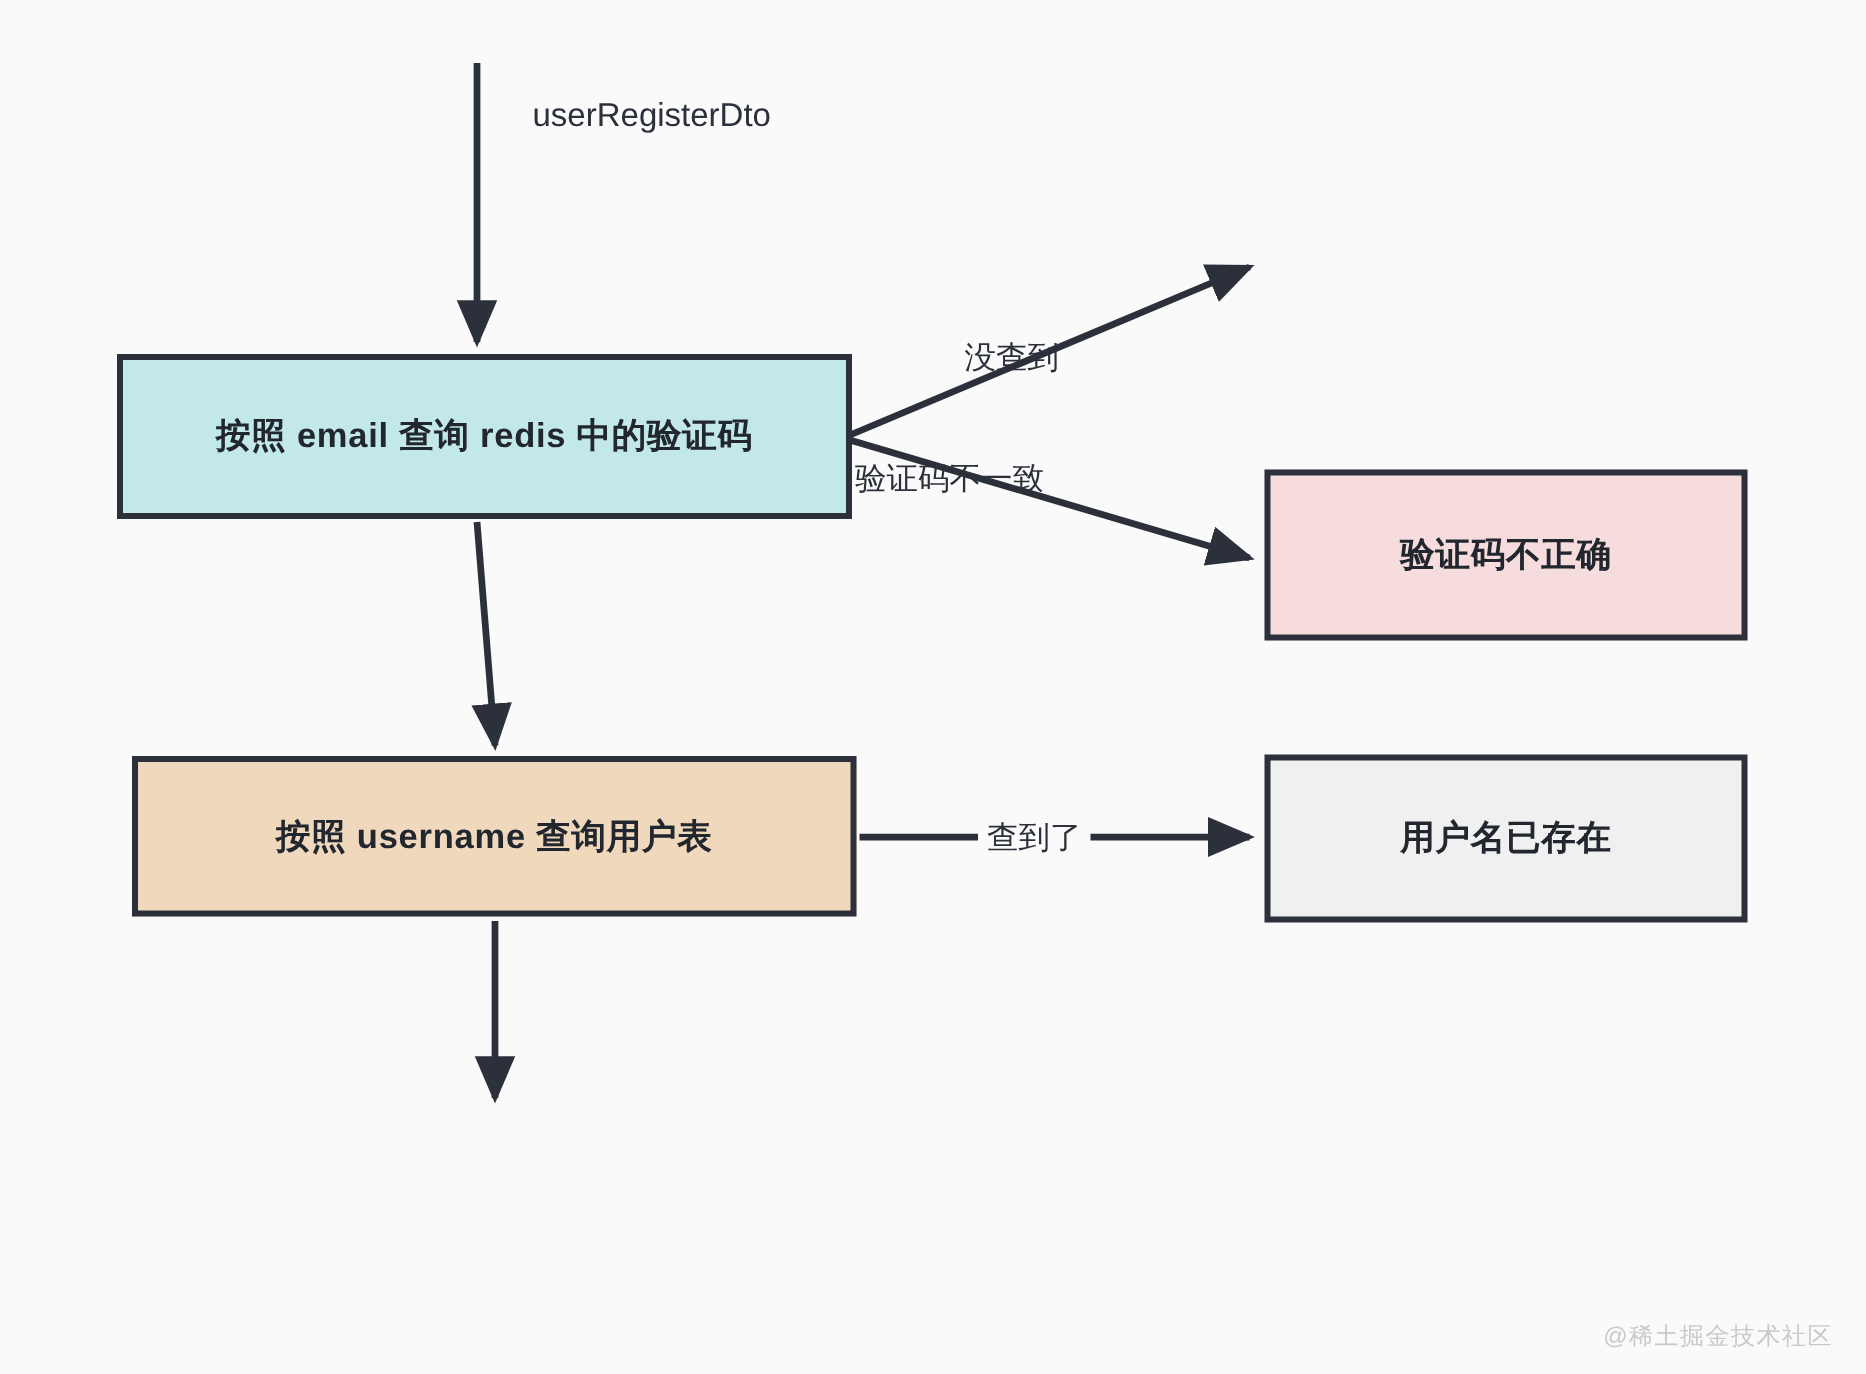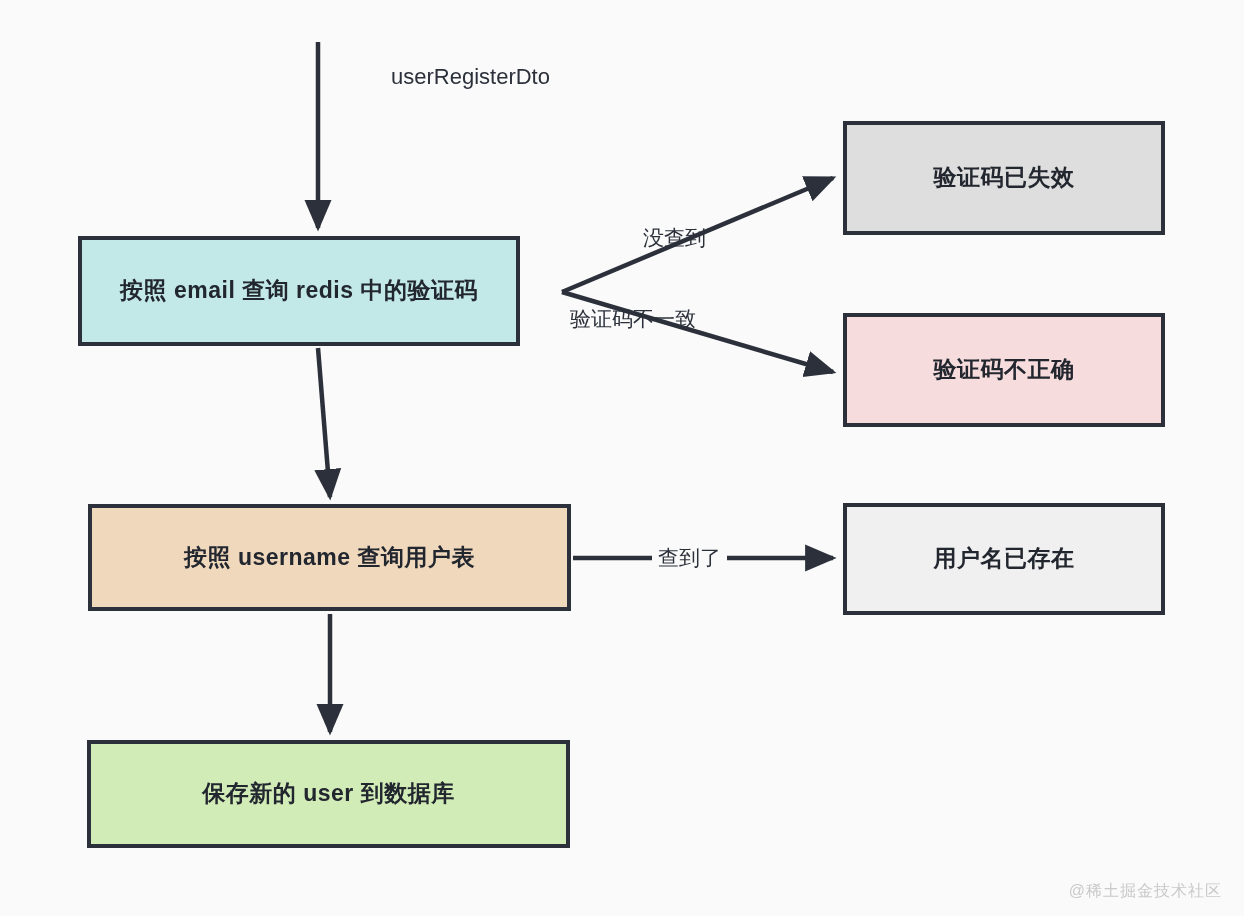--- a/index.html
+++ b/index.html
@@ -29,21 +29,21 @@
 
   .edge-label{
     position:absolute;
     color:#2b303a;
     font-size:21px;
     font-weight:400;
     white-space:nowrap;
     z-index:4;
     background:transparent;
   }
-  .edge-label.plain{font-size:22px;margin-left:36px;}
+  .edge-label.plain{font-size:22px;}
 
   .watermark{
     position:absolute;
     right:22px;bottom:14px;
     color:#c9c9c9;
     font-size:16px;
     letter-spacing:1px;
     z-index:5;
   }
 </style>
@@ -77,43 +77,37 @@
 
     <g>
       <path d="M573,558 L833,558" stroke="#2b303a" stroke-width="4.5" fill="none" marker-end="url(#arrowhead)"></path>
     </g>
 
     <g>
       <path d="M330,614 L330,732" stroke="#2b303a" stroke-width="4.5" fill="none" marker-end="url(#arrowhead)"></path>
     </g>
   </svg>
 
-  <div class="node" style="left:78px;top:236px;width:442px;height:110px;background:#c2e8e8;">
+  <div class="node" style="left:78px;top:236px;width:490px;height:110px;background:#c2e8e8;">
     <span class="node-inner">按照 email 查询 redis 中的验证码</span>
   </div>
 
-  <div class="node" style="left:843px;top:121px;width:322px;height:114px;background:#dedede;">
-    <span class="node-inner">验证码已失效</span>
-  </div>
 
   <div class="node" style="left:843px;top:313px;width:322px;height:114px;background:#f6dcdc;">
     <span class="node-inner">验证码不正确</span>
   </div>
 
   <div class="node" style="left:88px;top:504px;width:483px;height:107px;background:#f0d8bc;">
     <span class="node-inner">按照 username 查询用户表</span>
   </div>
 
   <div class="node" style="left:843px;top:503px;width:322px;height:112px;background:#f0f0f0;">
     <span class="node-inner">用户名已存在</span>
   </div>
 
-  <div class="node" style="left:87px;top:740px;width:483px;height:108px;background:#d2ecb8;">
-    <span class="node-inner">保存新的 user 到数据库</span>
-  </div>
 
   <div class="edge-label plain" style="left:355px;top:64px;">userRegisterDto</div>
 
   <div class="edge-label" style="left:643px;top:224px;">没查到</div>
 
   <div class="edge-label" style="left:570px;top:305px;">验证码不一致</div>
 
   <div class="edge-label" style="left:652px;top:544px;background:#fafafa;padding:0 6px;">查到了</div>
 
   <div class="watermark">@稀土掘金技术社区</div>

